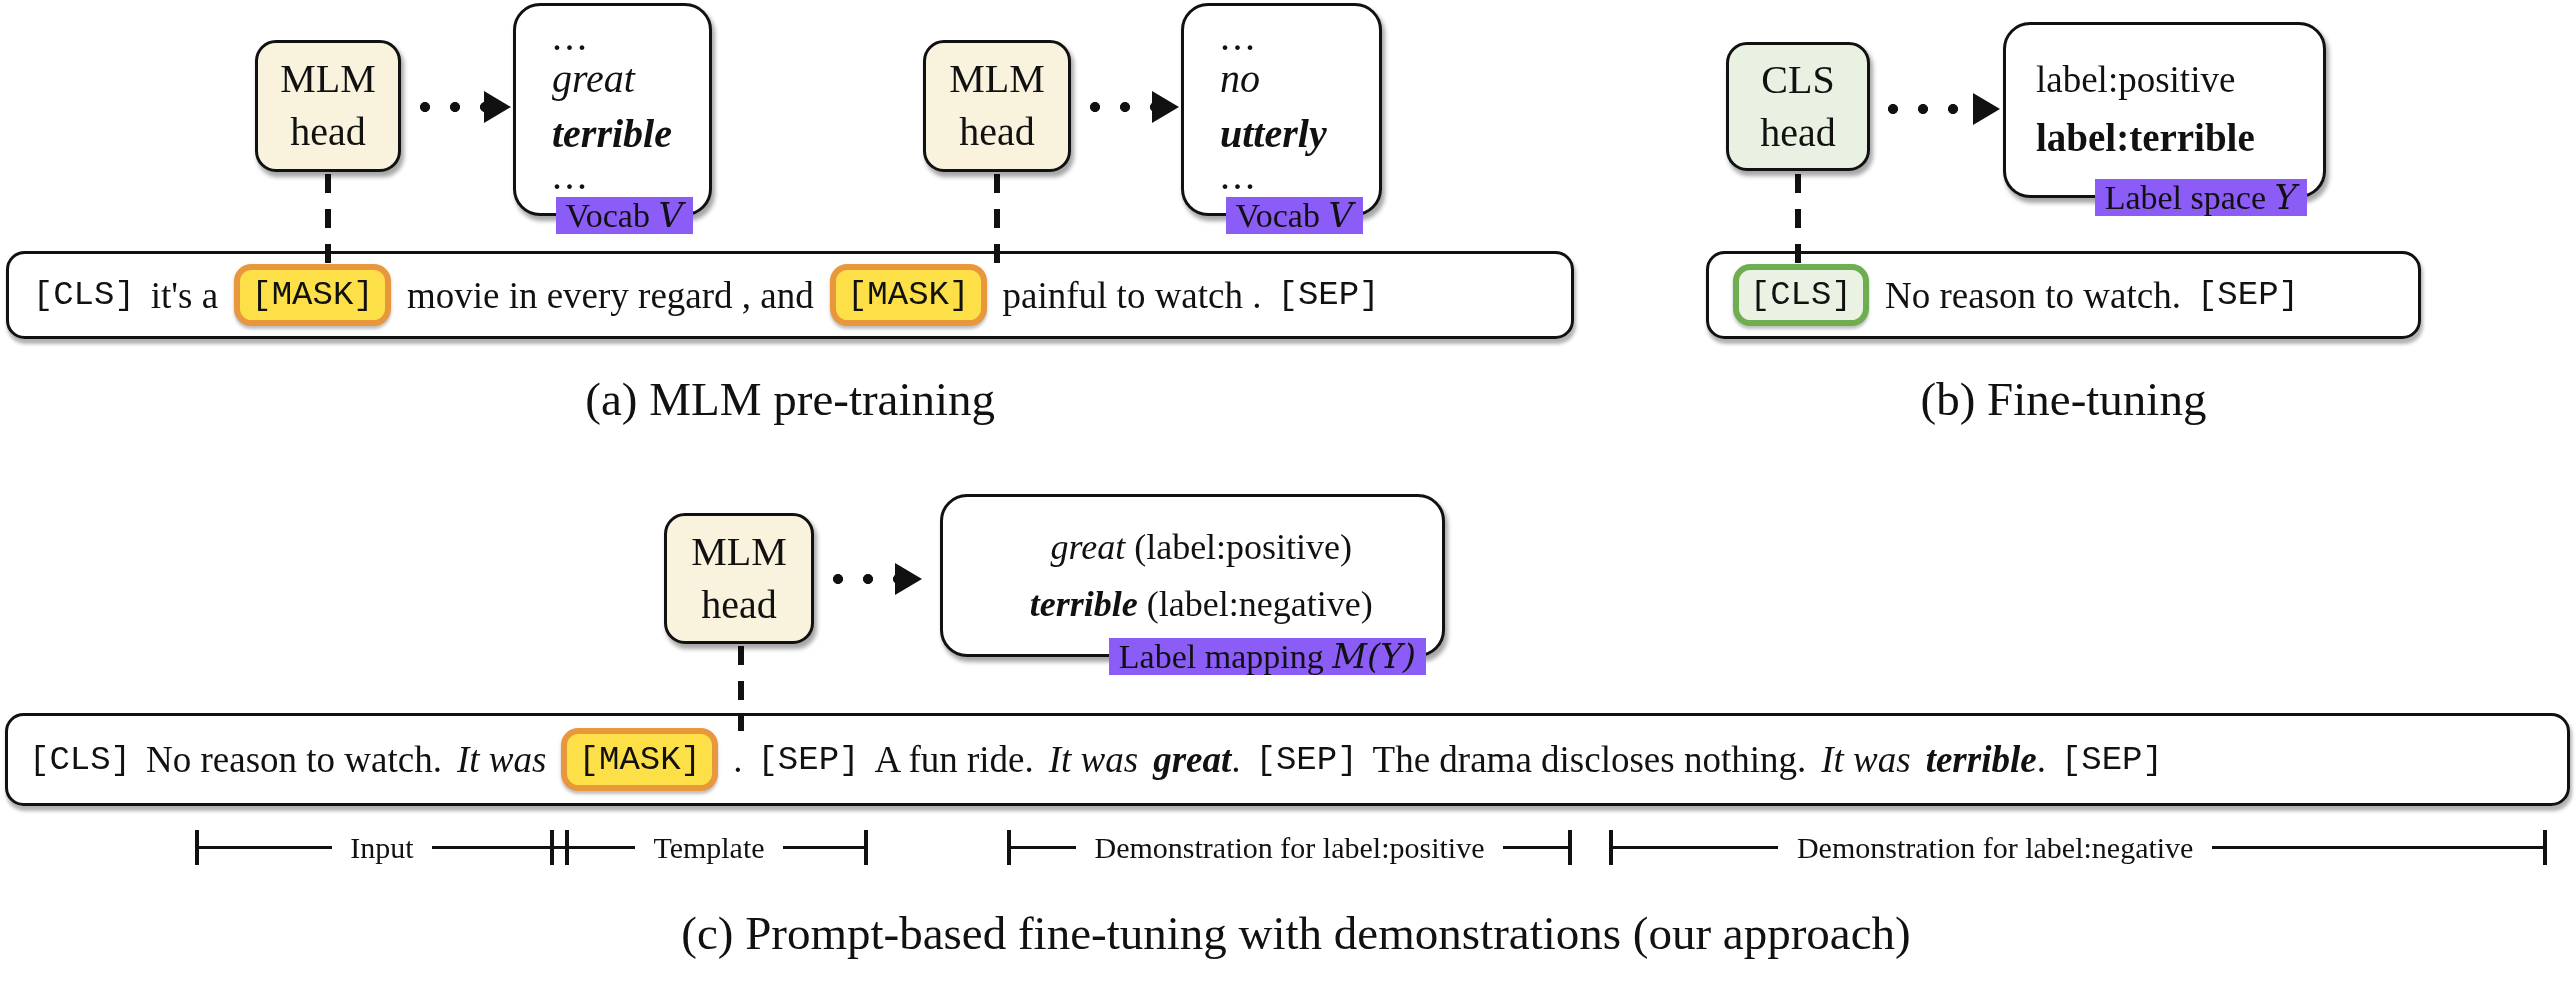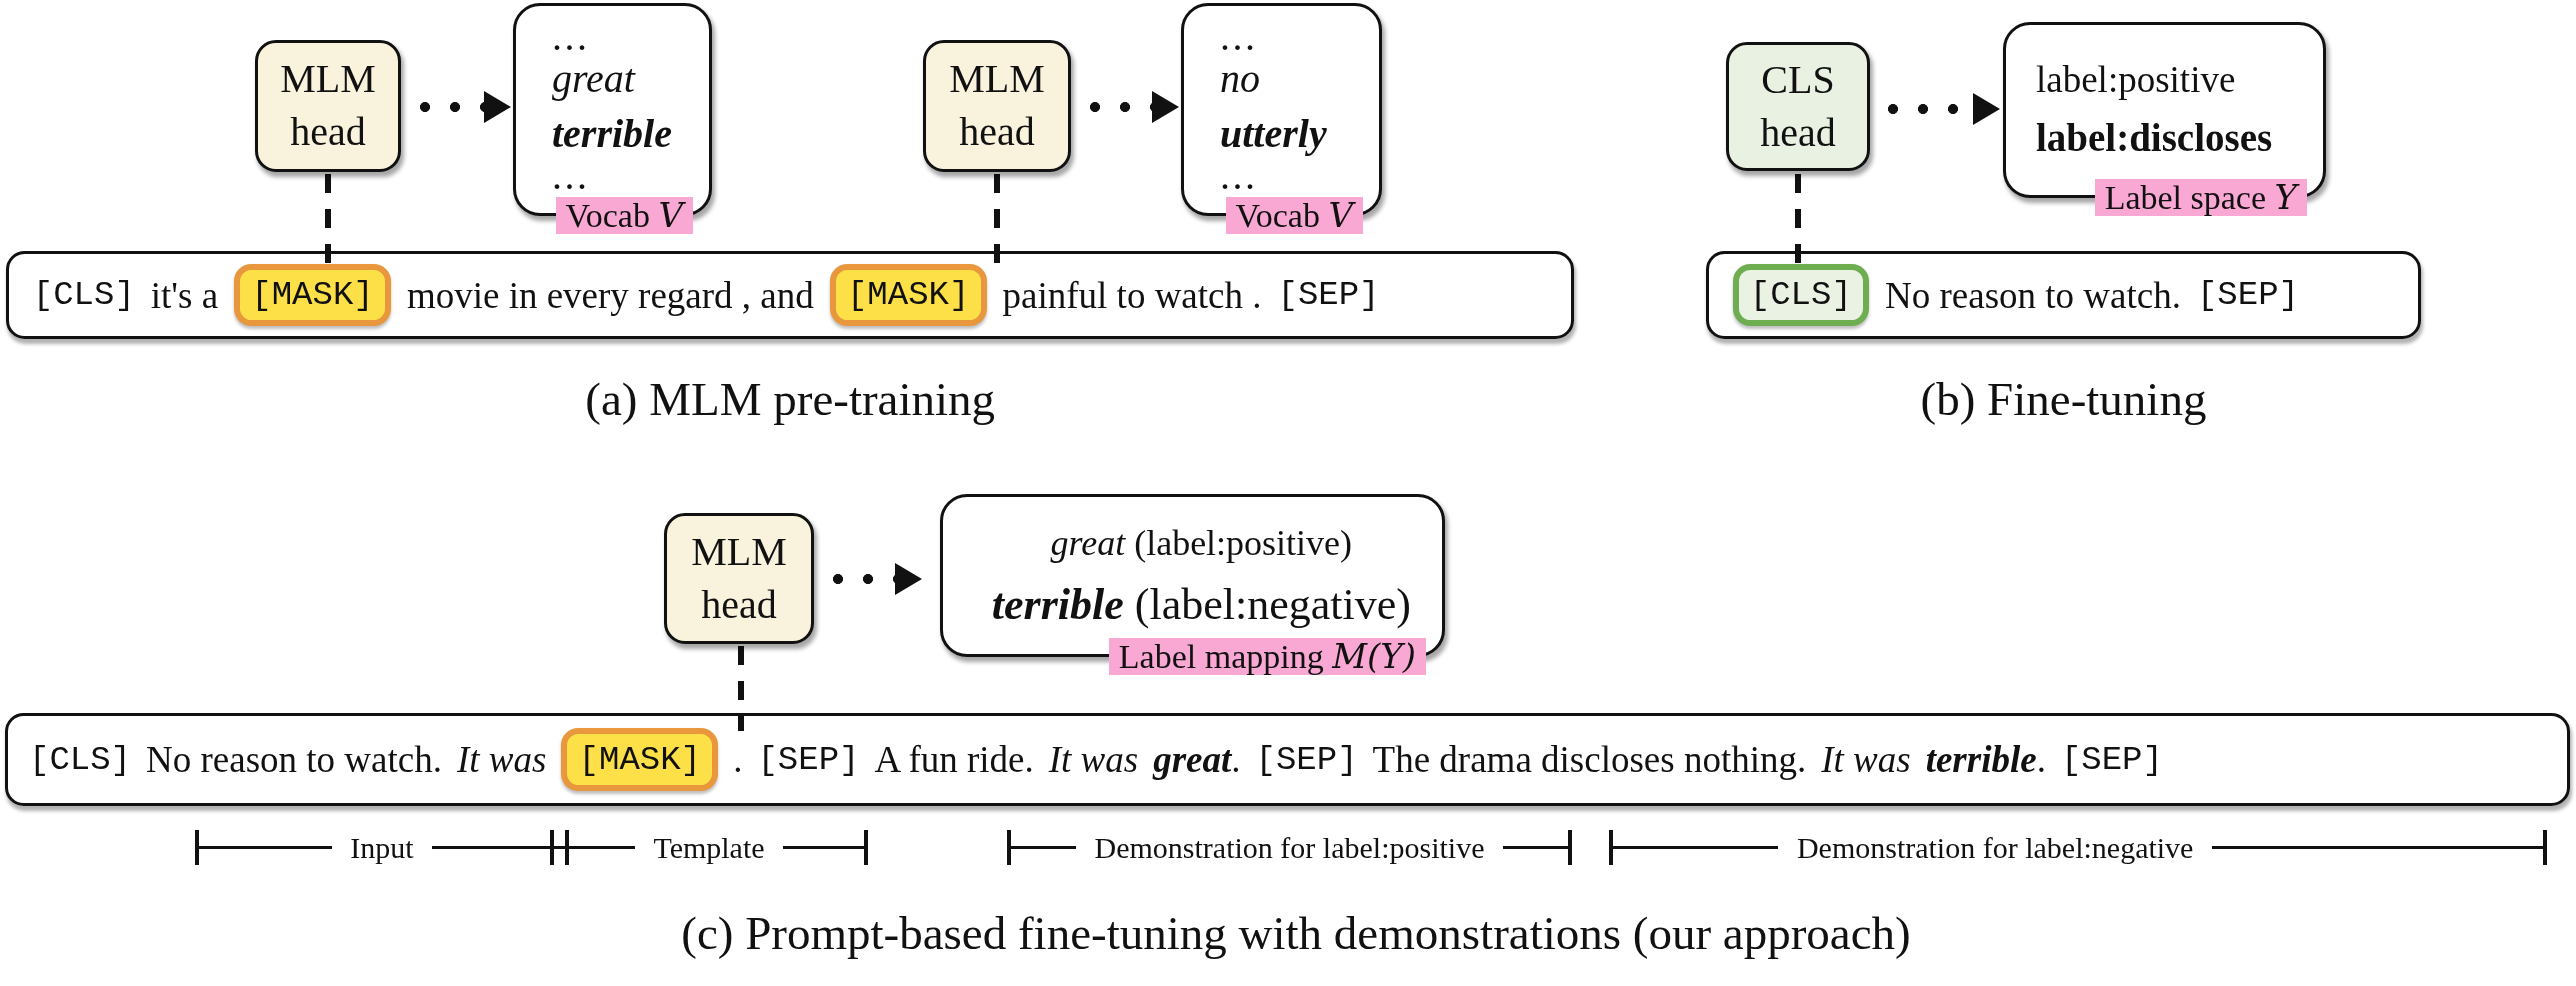--- a/index.html
+++ b/index.html
@@ -37,21 +37,21 @@
     box-sizing:border-box;
   }
   .bigbox .word{font-size:40px;line-height:1.25;}
   .ellipsis{font-size:40px;line-height:0.6;letter-spacing:2.5px;}
   .it{font-style:italic;}
   .itbold{font-style:italic;font-weight:bold;}
   .bold{font-weight:bold;}
   .boxcaption{
     position:absolute;
     right:16px;bottom:-21px;
-    background:#f9a8d4;
+    background:#8b5cf6;
     padding:0 10px;
     font-size:34px;line-height:1.1;
     white-space:nowrap;
     z-index:5;
   }
   .script{font-style:italic;font-family:"DejaVu Serif",serif;}
   
   .sentence{
     position:absolute;
     border:3.1px solid #111;
@@ -181,21 +181,21 @@
   <span>head</span>
 </div>
 
 <div class="arrow" style="left:1878px;top:91px;width:122px;height:35px;">
   <div class="dots"></div>
   <div class="tri"></div>
 </div>
 
 <div class="node bigbox" style="left:2003px;top:22px;width:323px;height:176px;padding:30px 12.4px 30px 30px;justify-content:center;gap:11.2px;">
   <span class="word" style="font-size:37px;">label:positive</span>
-  <span class="word bold" style="font-size:39px;">label:discloses</span>
+  <span class="word bold" style="font-size:39px;">label:terrible</span>
   <span class="boxcaption"><span>Label space</span>&nbsp;<span class="script">Y</span></span>
 </div>
 
 <div class="sentence" style="left:1706px;top:251px;width:715px;height:88px;">
     <span class="tk tk-clsbox">[CLS]</span>
     <span class="tk tk-word">No reason to watch.</span>
     <span class="tk tk-mono">[SEP]</span>
   </div>
 
 <div class="figcap" style="left:1706px;top:372px;width:715px;">(b) Fine-tuning</div>
@@ -205,21 +205,21 @@
   <span>head</span>
 </div>
 
 <div class="arrow" style="left:823px;top:561px;width:99px;height:35px;">
   <div class="dots"></div>
   <div class="tri"></div>
 </div>
 
 <div class="node bigbox" style="left:940px;top:494px;width:505px;height:163px;padding:27px 12.4px 27px 30px;justify-content:center;gap:15px;align-items:center;">
   <span style="font-size:36px;"><span class="it">great</span>&nbsp;<span>(label:positive)</span></span>
-  <span style="font-size:44px;"><span class="itbold">terrible</span>&nbsp;<span>(label:negative)</span></span>
+  <span style="font-size:36px;"><span class="itbold">terrible</span>&nbsp;<span>(label:negative)</span></span>
   <span class="boxcaption"><span>Label mapping</span>&nbsp;<span class="script">M(Y)</span></span>
 </div>
 
 <div class="sentence" style="left:5px;top:713px;width:2565px;height:93px;gap:15px;padding:0 21px;">
     <span class="tk tk-mono">[CLS]</span>
     <span class="tk tk-word">No reason to watch.</span>
     <span class="tk tk-it">It was</span>
     <span class="tk tk-mask">[MASK]</span>
     <span class="tk tk-word">.</span>
     <span class="tk tk-mono">[SEP]</span>

